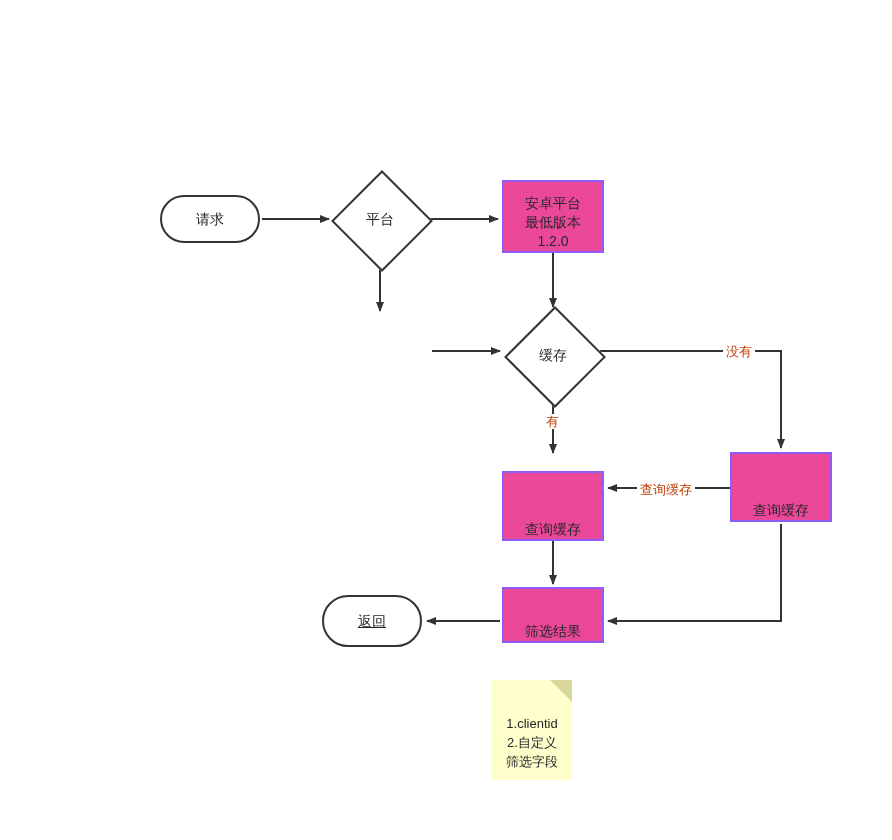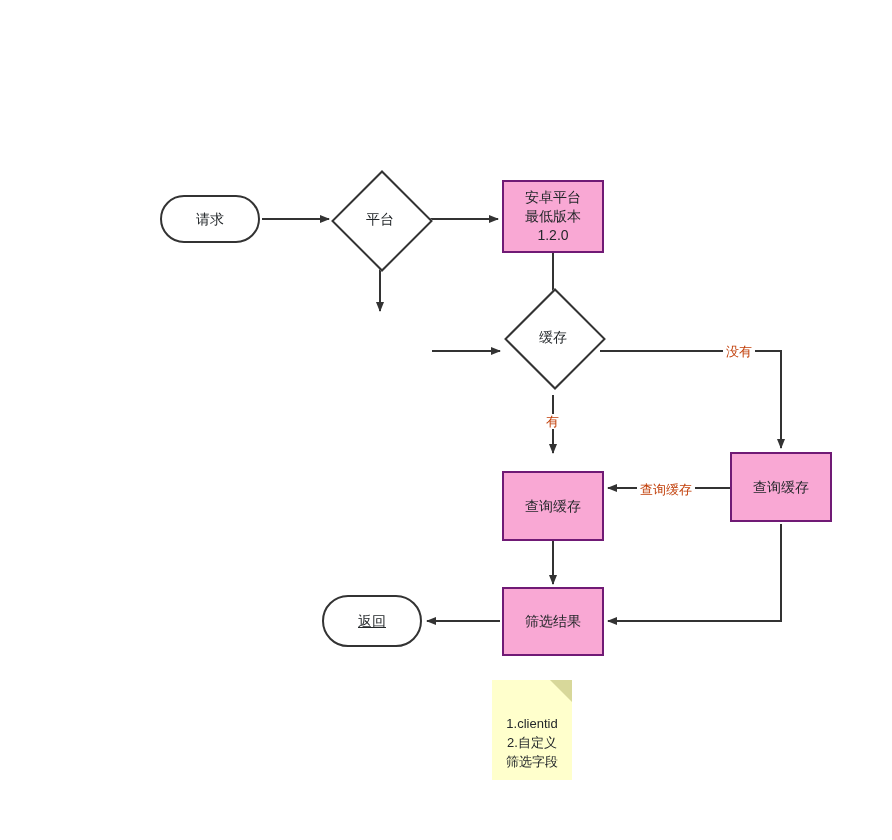--- a/index.html
+++ b/index.html
@@ -32,22 +32,23 @@
     align-items: center;
     justify-content: center;
     text-align: center;
     color: #23272a;
     font-size: 14px;
     line-height: 1.35;
     white-space: pre-line;
     z-index: 2;
   }
   .n-process {
-    background: #f9a8d4;
-    border: 2px solid #701a75;
+    background: #ec4899;
+    border: 2px solid #8b5cf6;
+    align-items: flex-end;
   }
   .n-terminal {
     background: #ffffff;
     border: 2px solid #333333;
     border-radius: 26px;
   }
   .n-decision {
     background: transparent;
     border: none;
   }
@@ -152,34 +153,34 @@
     <span>请求</span>
   </div>
 
   <div class="node n-process" style="left:502px; top:180px; width:102px; height:73px;">
     <span>安卓平台
 最低版本
 1.2.0</span>
   </div>
 
 
-  <div class="node n-decision" style="left:504px; top:298px; width:98px; height:78px;">
+  <div class="node n-decision" style="left:504px; top:316px; width:98px; height:78px;">
     <span class="dia-shape"></span>
     <span class="dia-label">缓存</span>
   </div>
 
   <div class="node n-process" style="left:502px; top:455px; width:102px; height:70px;margin-top:16px;">
     <span>查询缓存</span>
   </div>
 
   <div class="node n-process" style="left:730px; top:452px; width:102px; height:70px;">
     <span>查询缓存</span>
   </div>
 
-  <div class="node n-process" style="left:502px; top:587px; width:102px; height:69px;">
+  <div class="node n-process" style="left:502px; top:587px; width:102px; height:56px;">
     <span>筛选结果</span>
   </div>
 
   <div class="node n-terminal" style="left:322px; top:595px; width:100px; height:52px;text-decoration:underline;">
     <span>返回</span>
   </div>
 
   <div class="edge-label" style="left:723px; top:344px;">没有</div>
 
   <div class="edge-label" style="left:543px; top:414px;">有</div>

